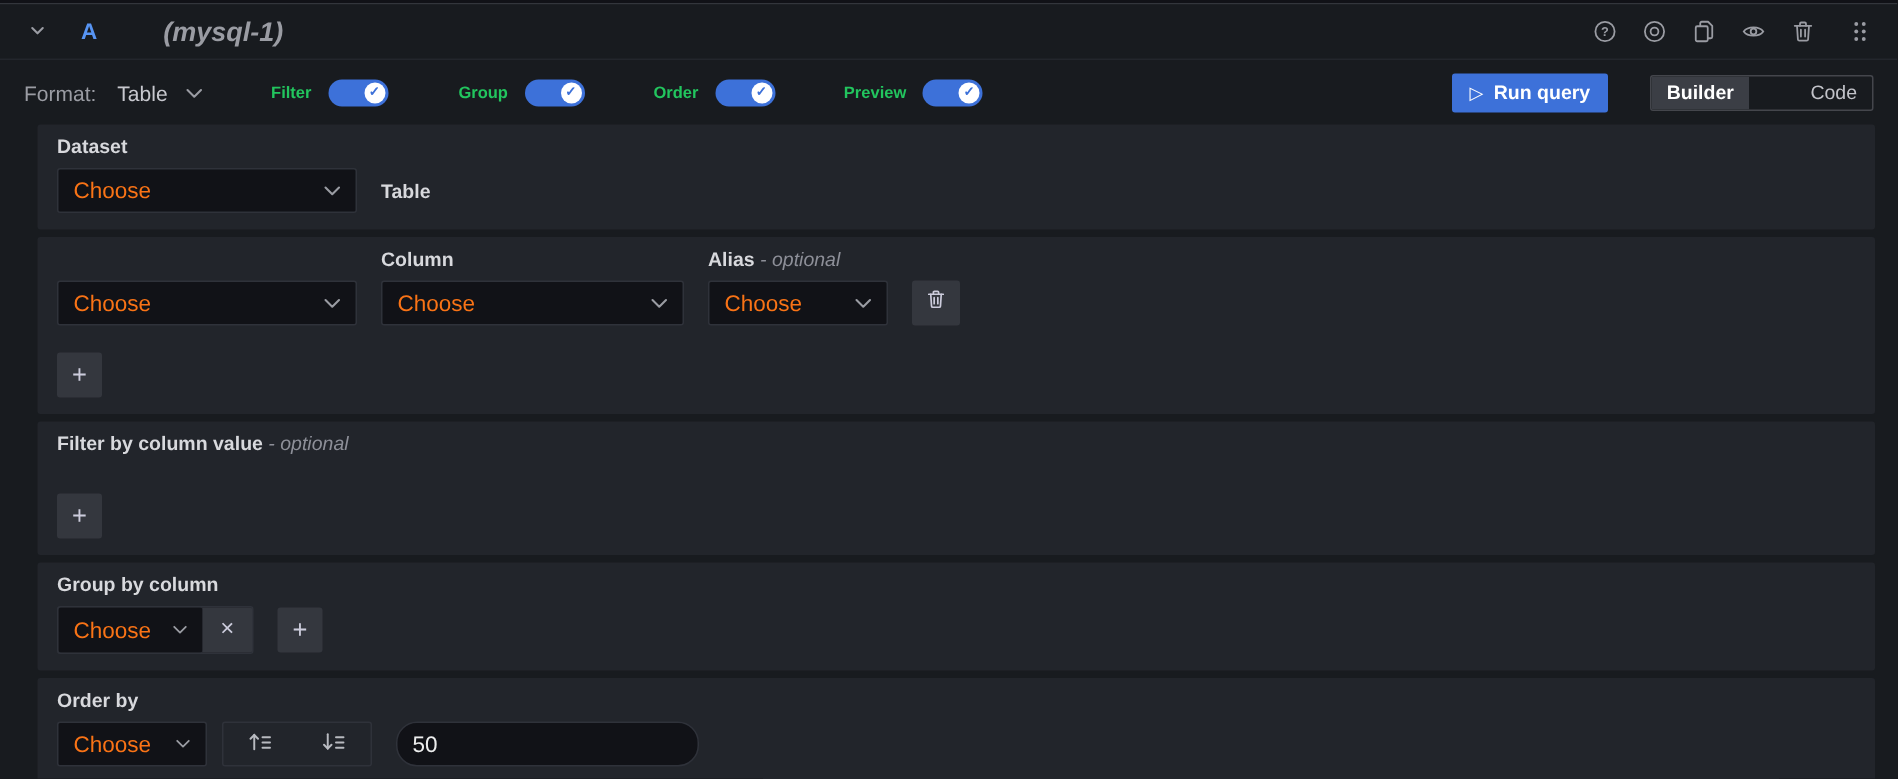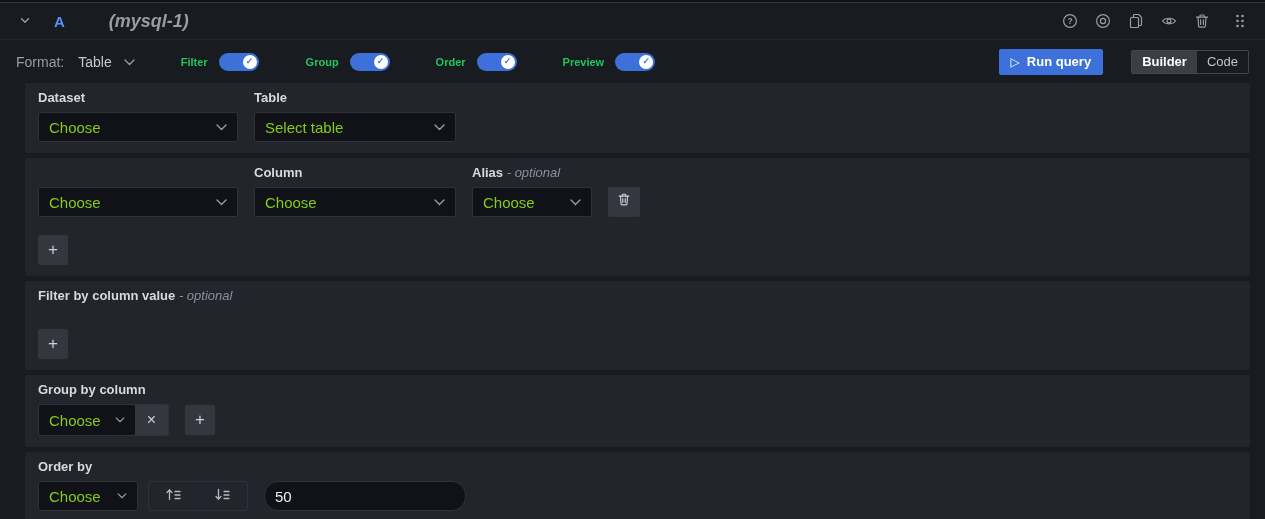--- a/index.html
+++ b/index.html
@@ -45,39 +45,39 @@
   }
   .run-query {
     margin-left:auto; height:26px; background:#3d71d9; color:#fff;
     border:none; border-radius:2px; padding:0 12px; font-size:13px; font-weight:bold;
     display:flex; align-items:center; gap:7px; cursor:pointer;
     font-family:"Liberation Sans", sans-serif;
   }
   .run-query .play { font-size:12px; font-weight:normal; }
   .mode-toggle {
     margin-left:28px; display:flex; align-items:stretch; height:24px;
-    border:1px solid #44464c; border-radius:2px; overflow:hidden;
+    border:1px solid #44464c; border-radius:2px; overflow:hidden;gap:31px;
   }
   .mode-btn {
     border:none; background:transparent; color:#c2c3c9; font-size:13px;
     padding:0 10px; cursor:pointer; font-family:"Liberation Sans", sans-serif;
   }
   .mode-btn.selected { background:#3b3e45; color:#fff; font-weight:bold; }
 
   
   .rows { padding:0 15px 0 25px; }
   .erow { background:#22252b; border-radius:2px; margin-bottom:5px; padding:7px 13px 11px; }
   .fields { display:flex; align-items:flex-end; gap:16px; }
   .field-label { font-size:13px; font-weight:bold; color:#d8d9dd; margin-bottom:7px; display:block; }
   .optional { font-weight:normal; font-style:italic; color:#8d8f98; }
   .gf-select {
     height:30px; background:#111217; border:1px solid #2f323a; border-radius:2px;
     display:flex; align-items:center; padding:0 10px; cursor:pointer; width:200px;
   }
-  .gf-select .sel-text { font-size:15px; color:#84cc16; }
+  .gf-select .sel-text { font-size:15px; color:#f97316; }
   .gf-select .chev { margin-left:auto; display:flex; }
   .sec-btn {
     background:#34373e; border:none; border-radius:2px; color:#ccccdc;
     width:30px; height:30px; font-size:17px; cursor:pointer;
     display:flex; align-items:center; justify-content:center;
   }
   .trash-btn { width:32px; }
   .add-row { margin-top:18px; }
   .w120 { width:120px; }
   .w100 { width:100px; }
@@ -215,28 +215,20 @@
           <span class="sel-text">Choose</span>
           <span class="chev">
               <svg width="11" height="7" viewBox="0 0 11 7" fill="none" stroke="#9a9ca3" stroke-width="1.4" stroke-linecap="round" stroke-linejoin="round">
                 <polyline points="1,1 5.5,5.5 10,1"></polyline>
               </svg>
             </span>
         </div>
       </div>
       <div>
         <span class="field-label">Table</span>
-        <div class="gf-select" style="width:202px;">
-          <span class="sel-text">Select table</span>
-          <span class="chev">
-              <svg width="11" height="7" viewBox="0 0 11 7" fill="none" stroke="#9a9ca3" stroke-width="1.4" stroke-linecap="round" stroke-linejoin="round">
-                <polyline points="1,1 5.5,5.5 10,1"></polyline>
-              </svg>
-            </span>
-        </div>
       </div>
     </div>
   </section>
 
   <section class="erow">
     <div class="fields">
       <div>
         <div class="gf-select">
           <span class="sel-text">Choose</span>
           <span class="chev">

